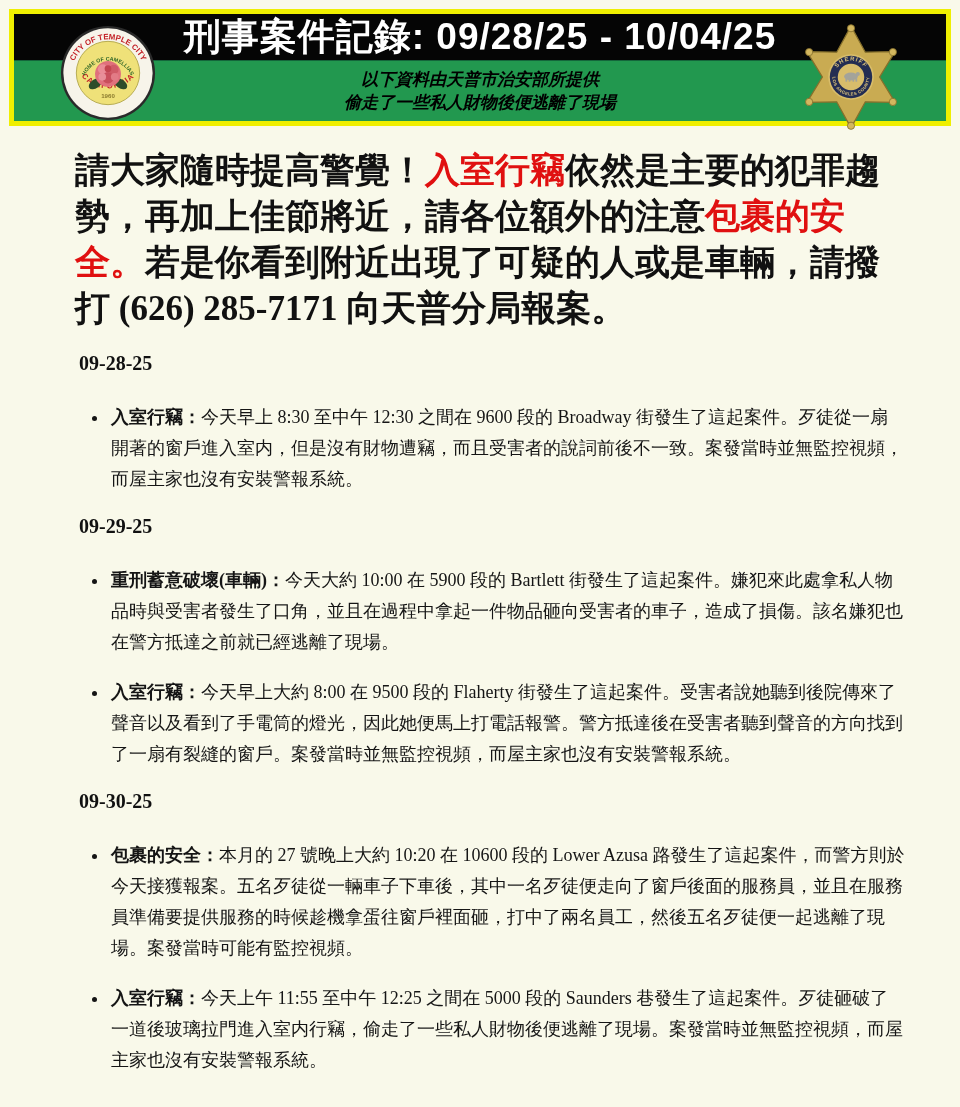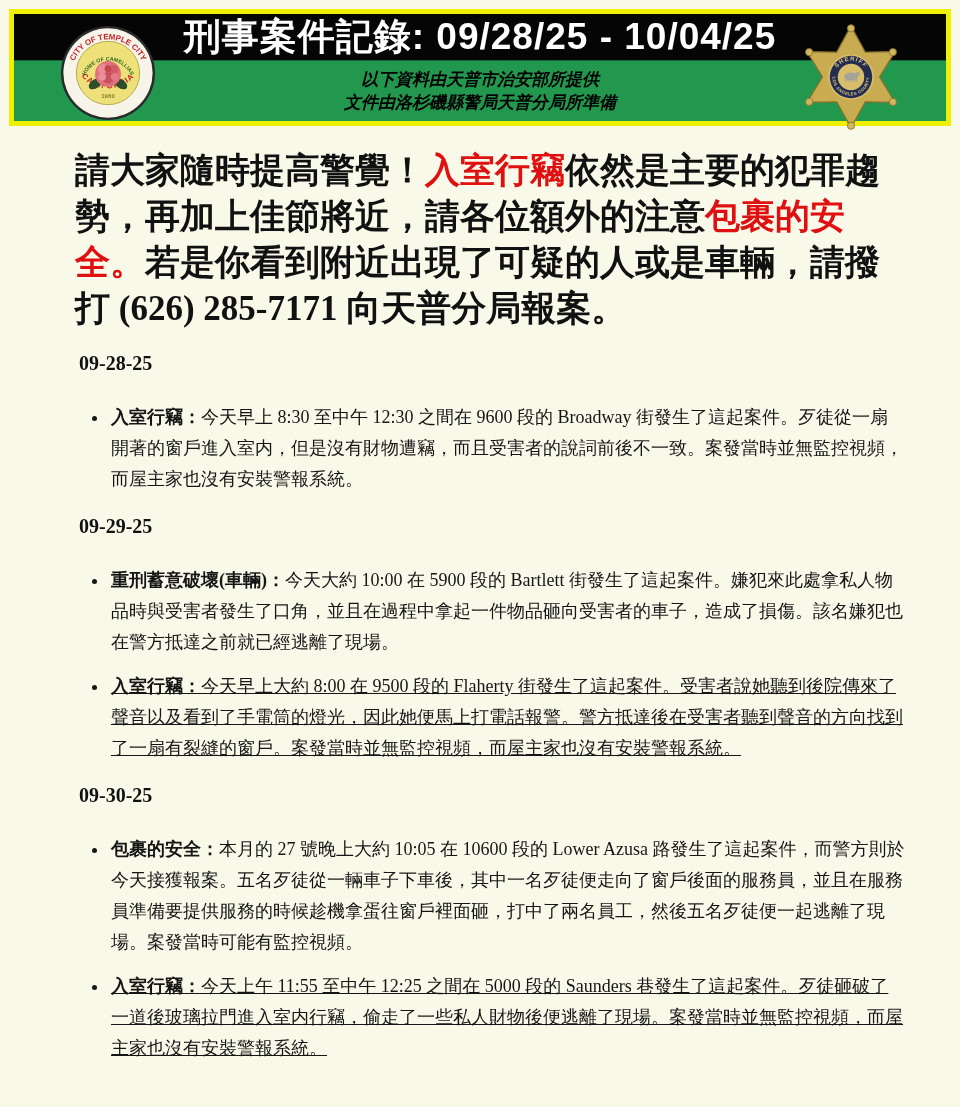--- a/index.html
+++ b/index.html
@@ -73,33 +73,33 @@
     margin: 0;
     padding-left: 34px;
     list-style: disc;
   }
   .incident-item {
     font-size: 18px;
     line-height: 31px;
     margin: 0;
     padding-left: 2px;
   }
-  .incident-item + .incident-item { margin-top: 13px; text-decoration: underline; }
+  .incident-item + .incident-item { margin-top: 19px; }
   .incident-item b { font-weight: bold; }
 </style>
 </head>
 <body>
 
 <div class="banner">
   <div class="banner-black">
     <div class="banner-title">刑事案件記錄: 09/28/25 - 10/04/25</div>
   </div>
   <div class="banner-green">
     <div>以下資料由天普市治安部所提供</div>
-    <div>文件由洛杉磯縣警局天普分局所準備</div>
+    <div>偷走了一些私人財物後便逃離了現場</div>
   </div>
 
   <svg class="seal" viewBox="0 0 100 100">
     <circle cx="50" cy="50" r="49" fill="#2a2a2a"></circle>
     <circle cx="50" cy="50" r="46.5" fill="#f7f4ea"></circle>
     <circle cx="50" cy="50" r="33" fill="#efe179" stroke="#b5a94e" stroke-width="1"></circle>
     <defs>
       <path id="sealTop" d="M 11,54 A 39,39 0 0 1 89,54"></path>
       <path id="sealBottom" d="M 15,42 A 37.5,37.5 0 0 0 85,42"></path>
       <path id="sealInner" d="M 25,56 A 26,26 0 0 1 75,56"></path>
@@ -176,18 +176,18 @@
     <h3 class="date-heading">09-29-25</h3>
     <ul class="incident-list">
       <li class="incident-item"><b>重刑蓄意破壞(車輛)：</b><span>今天大約 10:00 在 5900 段的 Bartlett 街發生了這起案件。嫌犯來此處拿私人物品時與受害者發生了口角，並且在過程中拿起一件物品砸向受害者的車子，造成了損傷。該名嫌犯也在警方抵達之前就已經逃離了現場。</span></li>
       <li class="incident-item"><b>入室行竊：</b><span>今天早上大約 8:00 在 9500 段的 Flaherty 街發生了這起案件。受害者說她聽到後院傳來了聲音以及看到了手電筒的燈光，因此她便馬上打電話報警。警方抵達後在受害者聽到聲音的方向找到了一扇有裂縫的窗戶。案發當時並無監控視頻，而屋主家也沒有安裝警報系統。</span></li>
     </ul>
   </div>
 
   <div class="section">
     <h3 class="date-heading">09-30-25</h3>
     <ul class="incident-list">
-      <li class="incident-item"><b>包裹的安全：</b><span>本月的 27 號晚上大約 10:05 在 10600 段的 Lower Azusa 路發生了這起案件，而警方則於今天接獲報案。五名歹徒從一輛車子下車後，其中一名歹徒便走向了窗戶後面的服務員，並且在服務員準備要提供服務的時候趁機拿蛋往窗戶裡面砸，打中了兩名員工，然後五名歹徒便一起逃離了現場。案發當時可能有監控視頻。</span></li>
+      <li class="incident-item"><b>包裹的安全：</b><span>本月的 27 號晚上大約 10:20 在 10600 段的 Lower Azusa 路發生了這起案件，而警方則於今天接獲報案。五名歹徒從一輛車子下車後，其中一名歹徒便走向了窗戶後面的服務員，並且在服務員準備要提供服務的時候趁機拿蛋往窗戶裡面砸，打中了兩名員工，然後五名歹徒便一起逃離了現場。案發當時可能有監控視頻。</span></li>
       <li class="incident-item"><b>入室行竊：</b><span>今天上午 11:55 至中午 12:25 之間在 5000 段的 Saunders 巷發生了這起案件。歹徒砸破了一道後玻璃拉門進入室内行竊，偷走了一些私人財物後便逃離了現場。案發當時並無監控視頻，而屋主家也沒有安裝警報系統。</span></li>
     </ul>
   </div>
 
 </div>
 
 </body></html>

